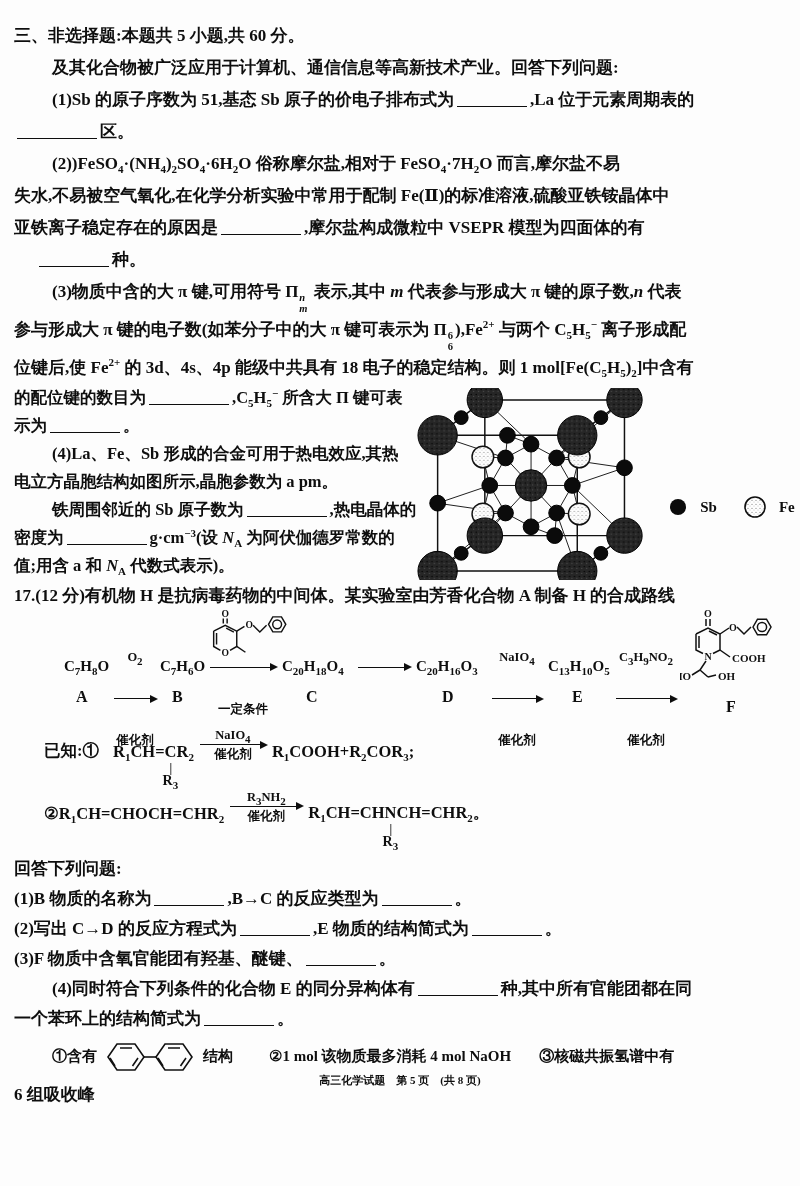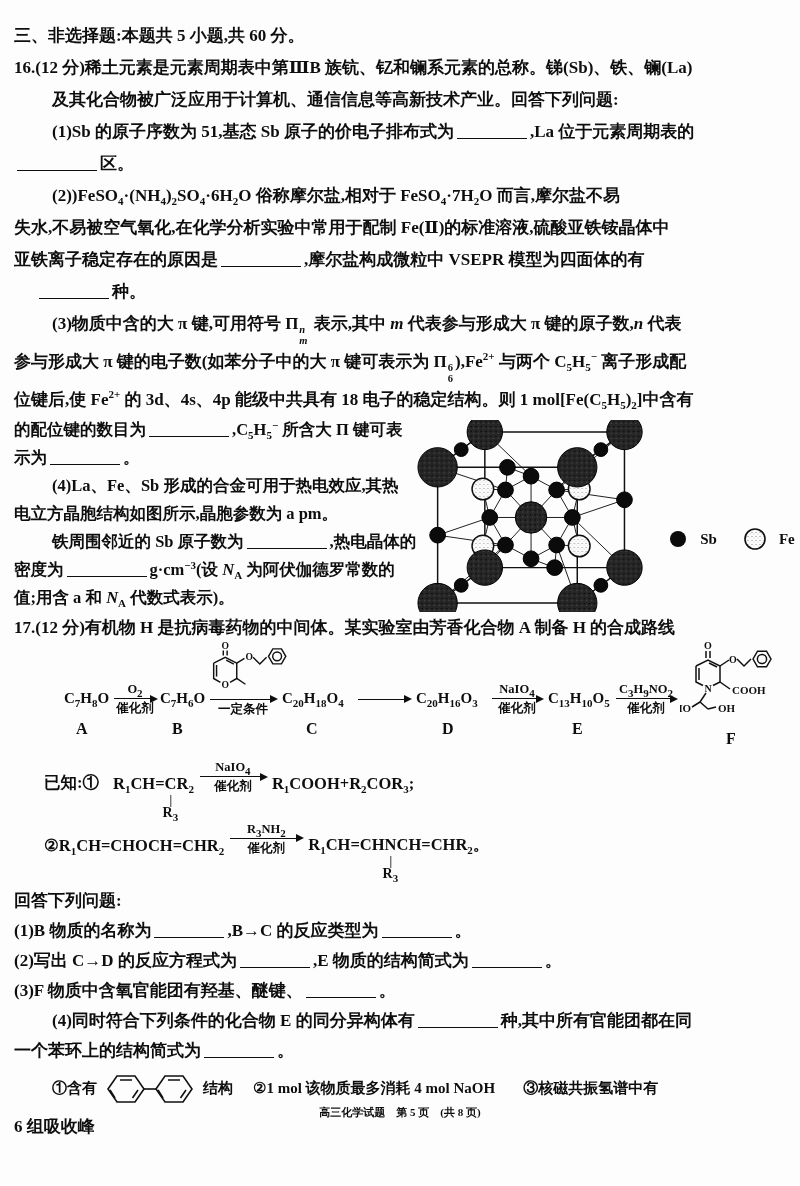--- a/index.html
+++ b/index.html
@@ -23,21 +23,21 @@
   .rleft .line{line-height:28px;font-size:16.5px;}
   .rfig{flex:1;display:flex;padding-top:4px;}
   .legend{display:flex;flex-direction:row;gap:26px;margin:46px 0 0 16px;}
   .lrow{display:flex;align-items:center;gap:12px;}
   .lrow span{font-size:15px;}
   
   .scheme{position:relative;height:108px;font-size:15px;margin-top:2px;}
   .snode{position:absolute;white-space:nowrap;}
   .slabel{position:absolute;font-size:16px;}
   .sstruct{position:absolute;}
-  .arr{position:absolute;display:flex;flex-direction:column;align-items:center;font-size:12.5px;line-height:1.15;white-space:nowrap;}
+  .arr{position:absolute;display:flex;flex-direction:column;align-items:center;font-size:12.5px;line-height:1.15;white-space:nowrap;gap:32px;}
   .shaft{position:relative;border-top:1.8px solid #0e0e0e;height:0;margin:2px 0;align-self:stretch;}
   .shaft:after{content:"";position:absolute;right:-2px;top:-4.9px;width:0;height:0;
     border-left:8px solid #0e0e0e;border-top:4px solid transparent;border-bottom:4px solid transparent;}
   
   .known{display:flex;align-items:flex-end;margin-left:30px;font-size:16.5px;white-space:nowrap;}
   .k1{padding-bottom:26px;margin-top:6px;}
   .k2{padding-bottom:30px;margin-top:2px;}
   .rxn{display:inline-flex;flex-direction:column;align-items:center;font-size:12.5px;line-height:1.15;margin:0 6px;}
   .pend{position:relative;display:inline-block;}
   .pend .vb{position:absolute;left:42%;top:20px;font-size:12px;line-height:1;}
@@ -47,21 +47,20 @@
   .footer{position:absolute;left:0;right:0;bottom:22px;text-align:center;font-size:11px;}
   svg text{font-family:"Liberation Serif","DejaVu Serif",serif;font-weight:700;fill:#0e0e0e;}
 </style>
 </head>
 <body>
 
 <div class="page">
 
   <div class="line">三、非选择题:本题共 5 小题,共 60 分。</div>
 
-  <div class="line">16.(12 分)稀土元素是元素周期表中第ⅢB 族钪、钇和镧系元素的总称。锑(Sb)、铁、镧(La)</div>
   <div class="line ind">及其化合物被广泛应用于计算机、通信信息等高新技术产业。回答下列问题:</div>
 
   <div class="line ind">(1)Sb 的原子序数为 51,基态 Sb 原子的价电子排布式为<span class="blank w70"></span>,La 位于元素周期表的</div>
   <div class="line"><span class="blank w80"></span>区。</div>
 
   <div class="line ind">(2))FeSO<sub>4</sub>·(NH<sub>4</sub>)<sub>2</sub>SO<sub>4</sub>·6H<sub>2</sub>O 俗称摩尔盐,相对于 FeSO<sub>4</sub>·7H<sub>2</sub>O 而言,摩尔盐不易</div>
   <div class="line">失水,不易被空气氧化,在化学分析实验中常用于配制 Fe(Ⅱ)的标准溶液,硫酸亚铁铵晶体中</div>
   <div class="line">亚铁离子稳定存在的原因是<span class="blank w80"></span>,摩尔盐构成微粒中 VSEPR 模型为四面体的有</div>
   <div class="line ind2"><span class="blank w70"></span>种。</div>
 
@@ -283,19 +282,19 @@
     <svg width="96" height="40" viewBox="0 0 96 40" style="margin:0 5px">
       <g stroke="#111" stroke-width="1.6" fill="none">
         <polygon points="6,20 15,7 33,7 42,20 33,33 15,33"></polygon>
         <polygon points="54,20 63,7 81,7 90,20 81,33 63,33"></polygon>
         <path d="M42,20 L54,20"></path>
         <path d="M18,11 L30,11 M36,21 L30.5,29 M13,29 L8,21"></path>
         <path d="M66,11 L78,11 M84,21 L78.5,29 M61,29 L56,21"></path>
       </g>
     </svg>
     <span>结构</span>
-    <span style="margin-left:20px">②1 mol 该物质最多消耗 4 mol NaOH</span>
+    <span style="margin-left:36px">②1 mol 该物质最多消耗 4 mol NaOH</span>
     <span style="margin-left:28px">③核磁共振氢谱中有</span>
   </div>
   <div class="line lh30">6 组吸收峰</div>
 
   <div class="footer">高三化学试题　第 5 页　(共 8 页)</div>
 </div>
 
 </body></html>

